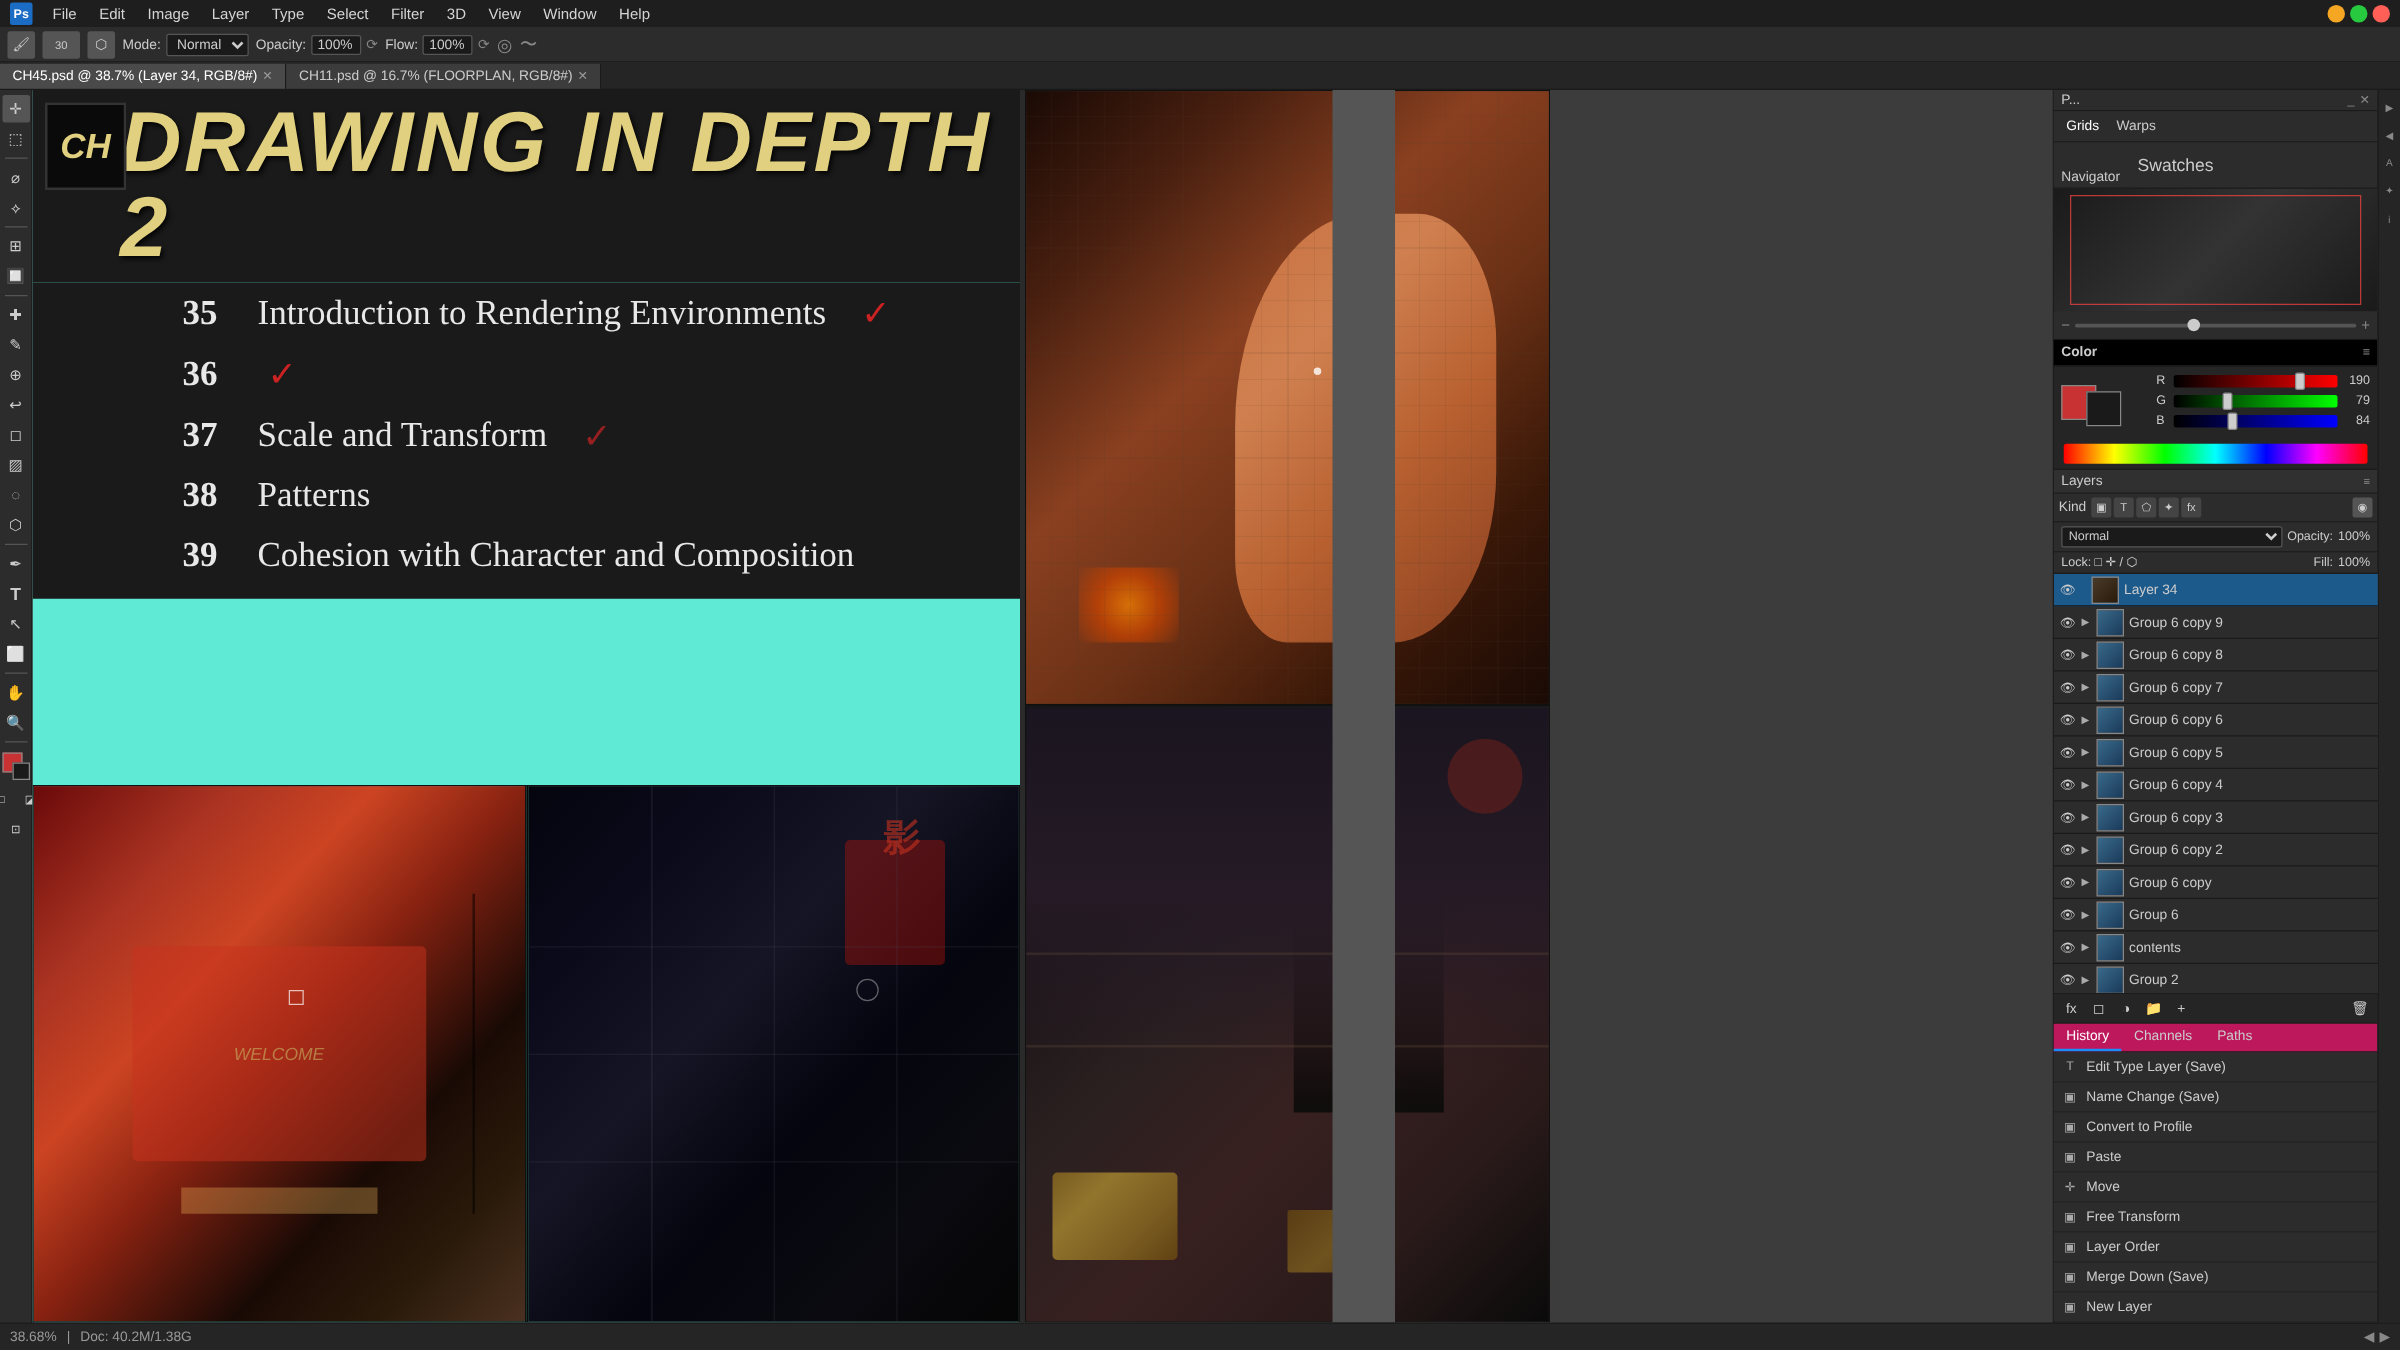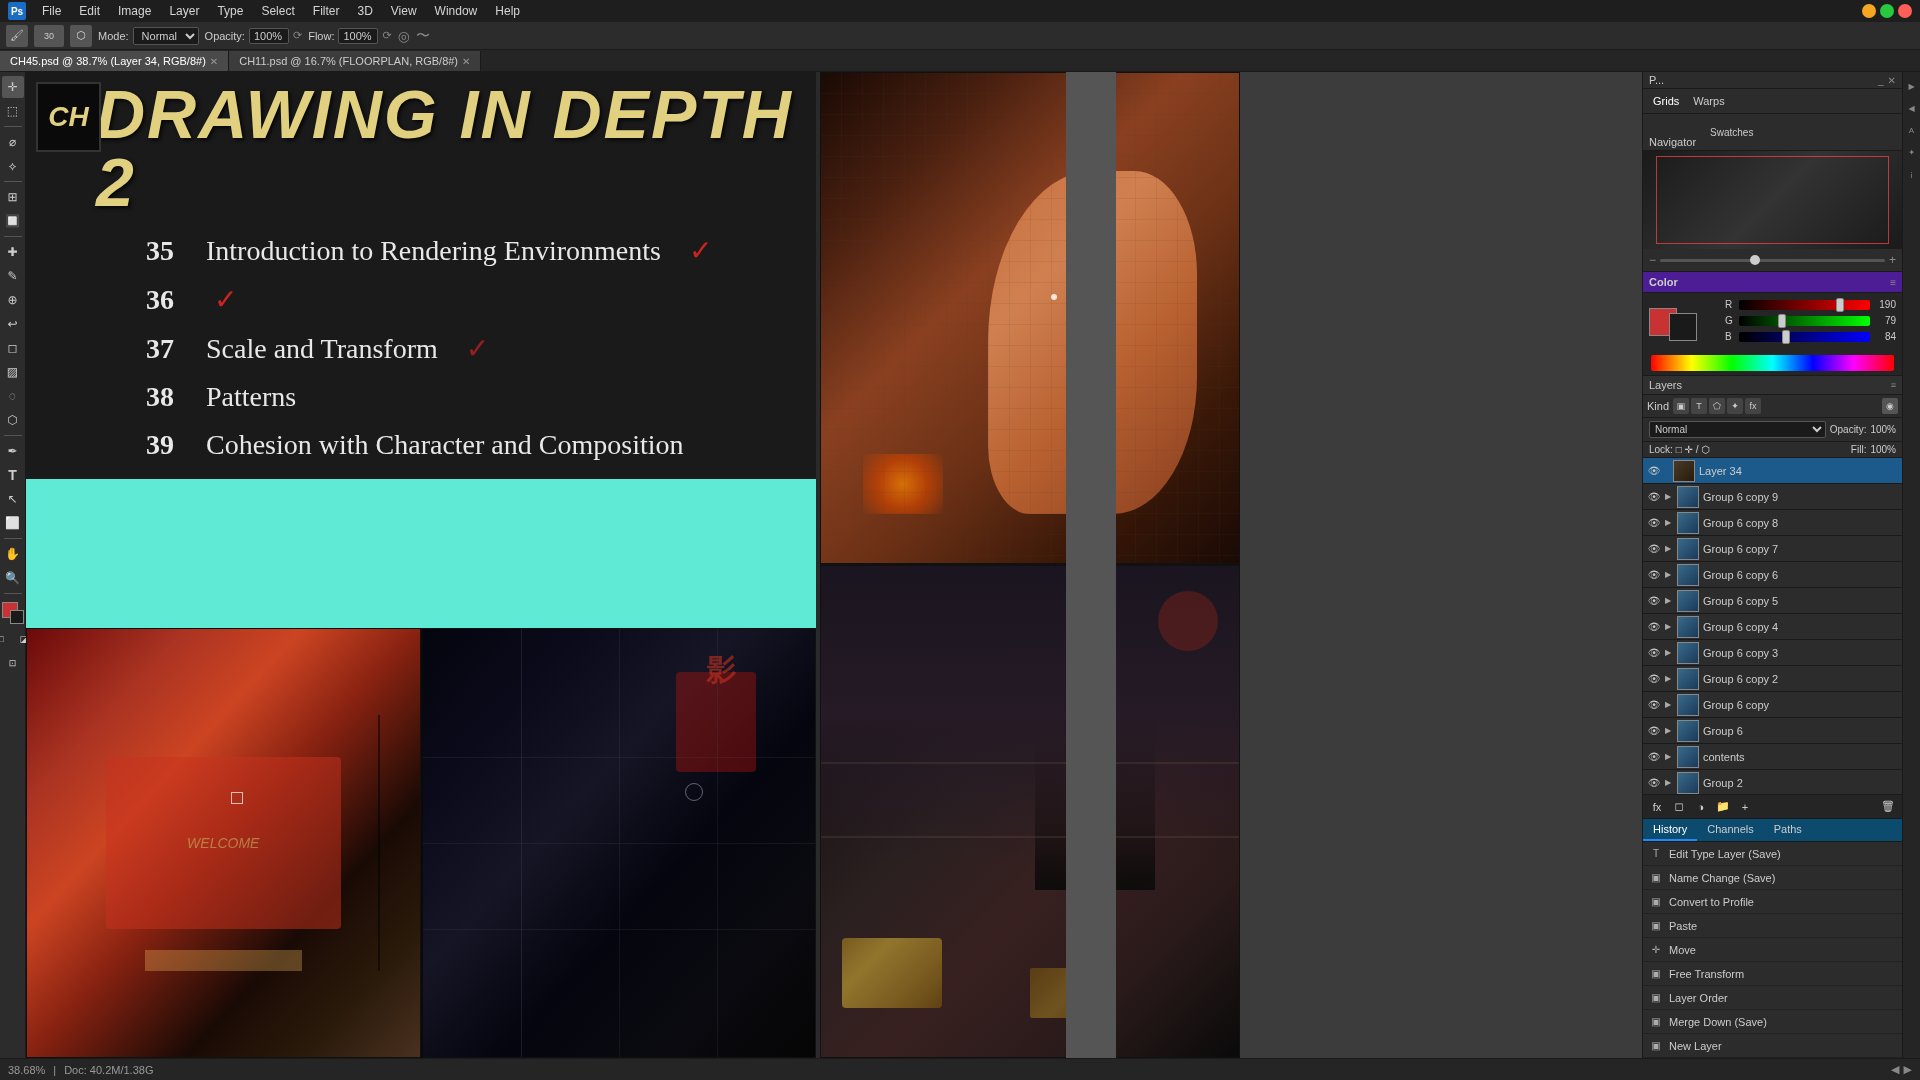--- a/index.html
+++ b/index.html
@@ -240,21 +240,21 @@
     }
 
     
     .color-panel {
       border-bottom: 1px solid #1a1a1a;
     }
     .color-panel-header {
       display: flex;
       align-items: center;
       padding: 4px 6px;
-      background: #4c1d95;
+      background: #000000;
       border-bottom: 1px solid #1a1a1a;
     }
     .color-panel-title { color: #ccc; font-size: 11px; font-weight: bold; }
     .color-squares {
       display: flex;
       padding: 6px;
       gap: 4px;
       align-items: center;
     }
     .fg-color {
@@ -404,21 +404,21 @@
 
     
     .history-panel {
       height: 240px;
       border-top: 1px solid #1a1a1a;
       display: flex;
       flex-direction: column;
     }
     .history-tabs {
       display: flex;
-      background: #0c4a6e;
+      background: #be185d;
       border-bottom: 1px solid #1a1a1a;
     }
     .history-tab {
       padding: 4px 10px;
       font-size: 11px;
       color: #ccc;
       cursor: pointer;
     }
     .history-tab.active { color: #fff; border-bottom: 2px solid #1d8cf8; }
     .history-list {
@@ -727,21 +727,21 @@
         <span style="color:#ccc; font-size:11px; flex:1;">P...</span>
         <span style="color:#888; font-size:10px;">_</span>
         <span style="color:#888; font-size:10px; margin-left:4px;">✕</span>
       </div>
       <div class="grids-warps-bar">
         <span class="gw-tab active">Grids</span>
         <span class="gw-tab">Warps</span>
       </div>
       <div style="display:flex; align-items:center; padding:2px 6px; background:#2c2c2c; border-bottom:1px solid #1a1a1a; gap:4px;">
         <span style="color:#ccc; font-size:11px;margin-top:20px;">Navigator</span>
-        <span style="color:#ccc; font-size:10px; margin-left:10px;">Swatches</span>
+        <span style="color:#ccc; font-size:14px; margin-left:10px;">Swatches</span>
       </div>
       <div class="navigator-preview">
         <div class="nav-thumb"></div>
 
         <div style="position:absolute; top:5%; left:5%; width:90%; height:90%; border:1px solid #ff4444; opacity:0.7;"></div>
       </div>
       <div class="nav-zoom-bar">
         <span style="color:#888; font-size:12px;">−</span>
         <div class="nav-slider">
           <div class="nav-slider-thumb"></div>

